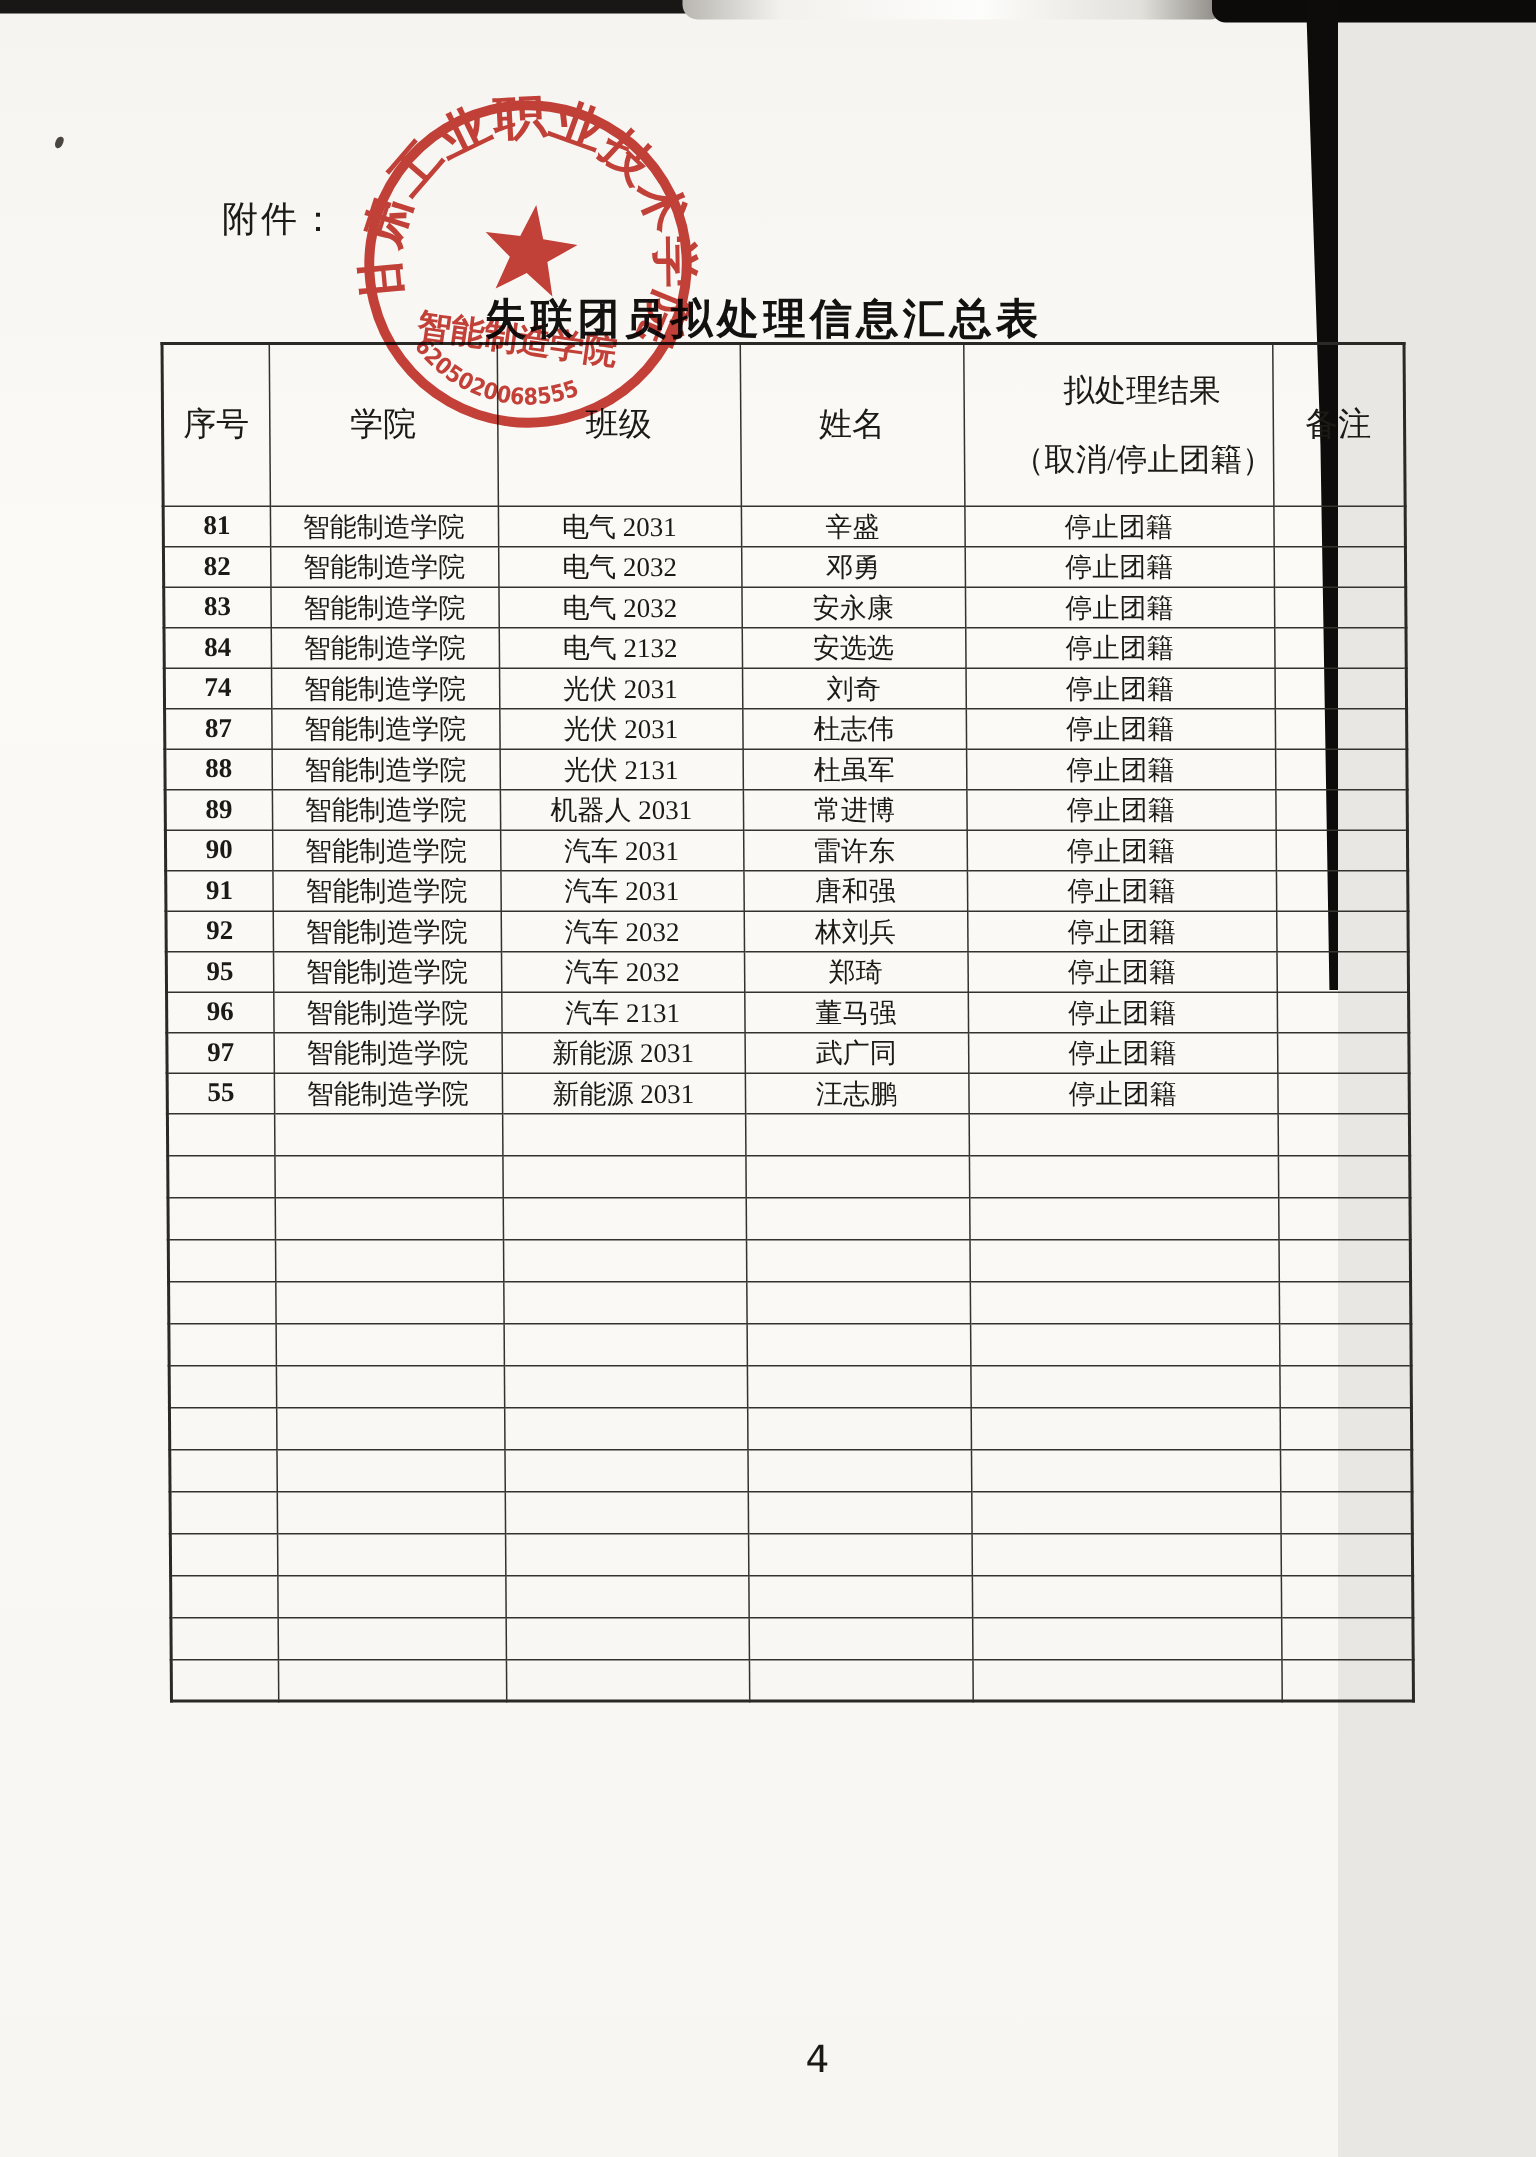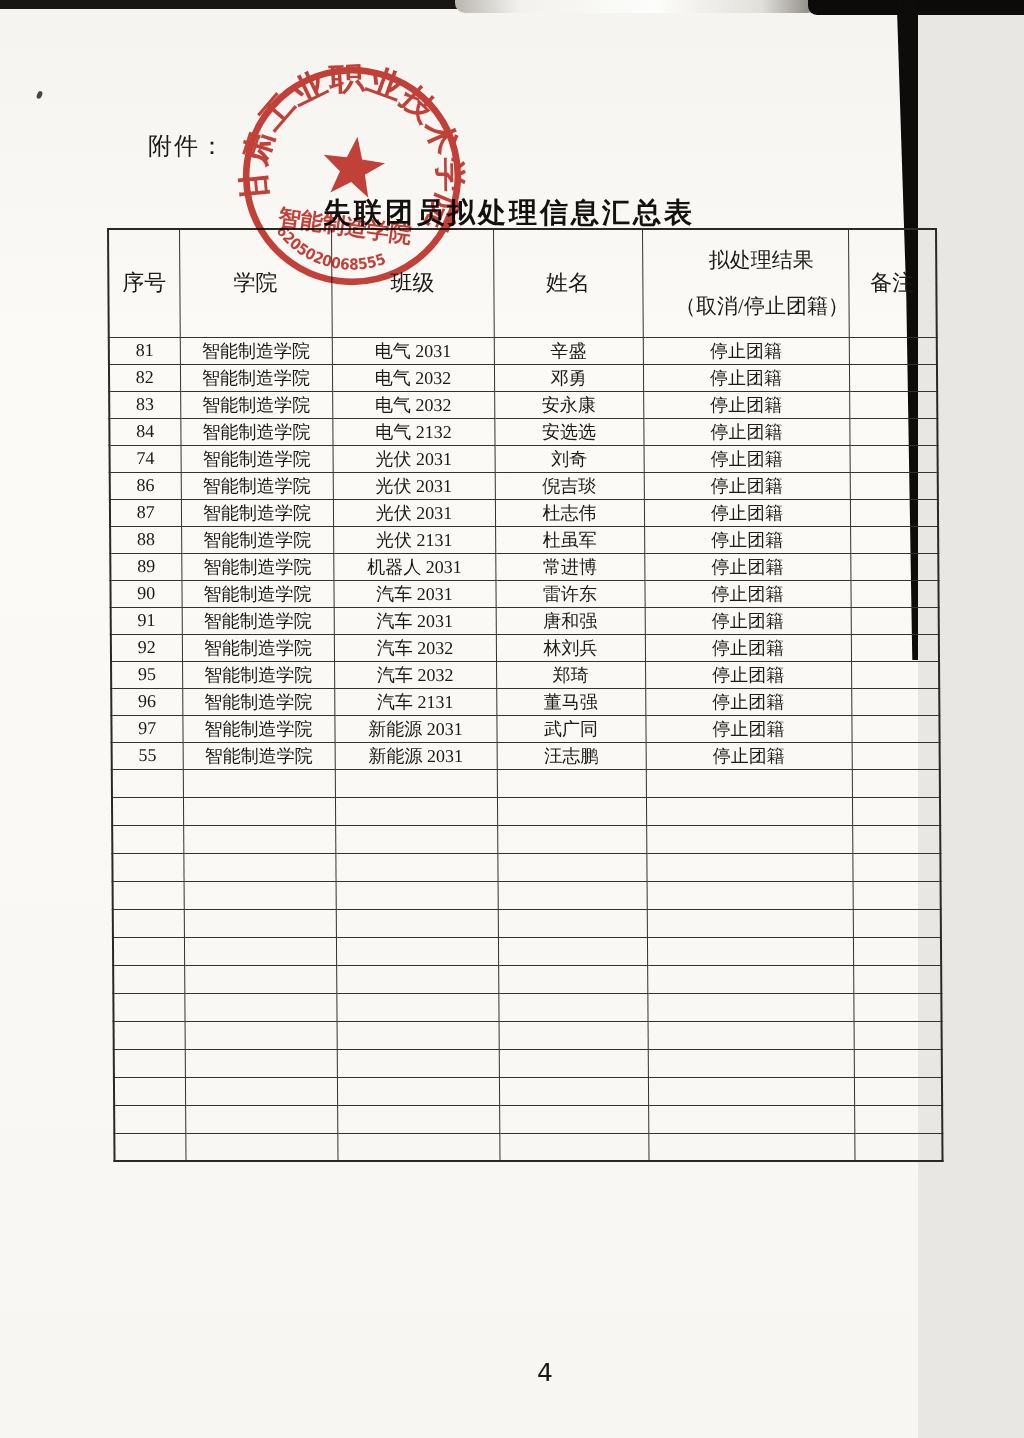--- a/index.html
+++ b/index.html
@@ -5,21 +5,20 @@
   html,body{margin:0;padding:0;}
   body{
     width:1024px;height:1438px;
     background:#e9e7e3;
     font-family:"Liberation Serif","DejaVu Serif",serif;
     overflow:hidden;
   }
   .scan{
     position:relative;width:892px;height:1438px;
     background:linear-gradient(180deg,#f5f4f1 0%,#fbfaf7 25%,#f9f8f5 70%,#f7f6f3 100%);
-    padding-left:26px;
   }
   
   .scan-bar-top{
     position:absolute;left:0;top:0;width:1024px;height:9px;
     background:#181715;
   }
   .scan-bar-top-gap{
     position:absolute;left:455px;top:0;width:360px;height:13px;
     background:linear-gradient(90deg,#b9b6b0 0%,#f2f1ee 18%,#fdfdfb 55%,#e2e0db 85%,#8a8782 100%);
     border-bottom-right-radius:8px;border-bottom-left-radius:10px;
@@ -61,21 +60,21 @@
     padding:0;text-align:center;vertical-align:middle;
     color:#1c1a17;overflow:hidden;white-space:nowrap;
   }
   .grid{border:2px solid #2b2926;}
   .grid thead tr{height:108px;}
   .grid th{font-weight:400;font-size:22px;}
   .result-head{display:flex;flex-direction:column;justify-content:space-around;height:92px;font-size:21px;margin-left:32px;}
   .grid tr.data-row{height:27px;}
   .grid tr.empty-row{height:28px;}
   .grid td{font-size:18px;}
-  .grid td.cell-index{font-size:18px;}
+  .grid td.cell-index{font-size:18px;font-weight:bold;}
   
   .stamp{
     position:absolute;left:235px;top:58px;width:234px;height:236px;
     z-index:5;mix-blend-mode:multiply;opacity:0.88;
   }
   
   .page-number{
     position:absolute;left:533px;top:1358px;width:24px;
     font-size:25px;color:#1a1917;text-align:center;
     font-family:"DejaVu Sans",sans-serif;
@@ -155,28 +154,20 @@
         </tr>
         <tr class="data-row">
           <td class="cell-index">74</td>
           <td class="cell-college">智能制造学院</td>
           <td class="cell-class">光伏 2031</td>
           <td class="cell-name">刘奇</td>
           <td class="cell-result">停止团籍</td>
           <td class="cell-remark"></td>
         </tr>
         <tr class="data-row">
-          <td class="cell-index">86</td>
-          <td class="cell-college">智能制造学院</td>
-          <td class="cell-class">光伏 2031</td>
-          <td class="cell-name">倪吉琰</td>
-          <td class="cell-result">停止团籍</td>
-          <td class="cell-remark"></td>
-        </tr>
-        <tr class="data-row">
           <td class="cell-index">87</td>
           <td class="cell-college">智能制造学院</td>
           <td class="cell-class">光伏 2031</td>
           <td class="cell-name">杜志伟</td>
           <td class="cell-result">停止团籍</td>
           <td class="cell-remark"></td>
         </tr>
         <tr class="data-row">
           <td class="cell-index">88</td>
           <td class="cell-college">智能制造学院</td>

